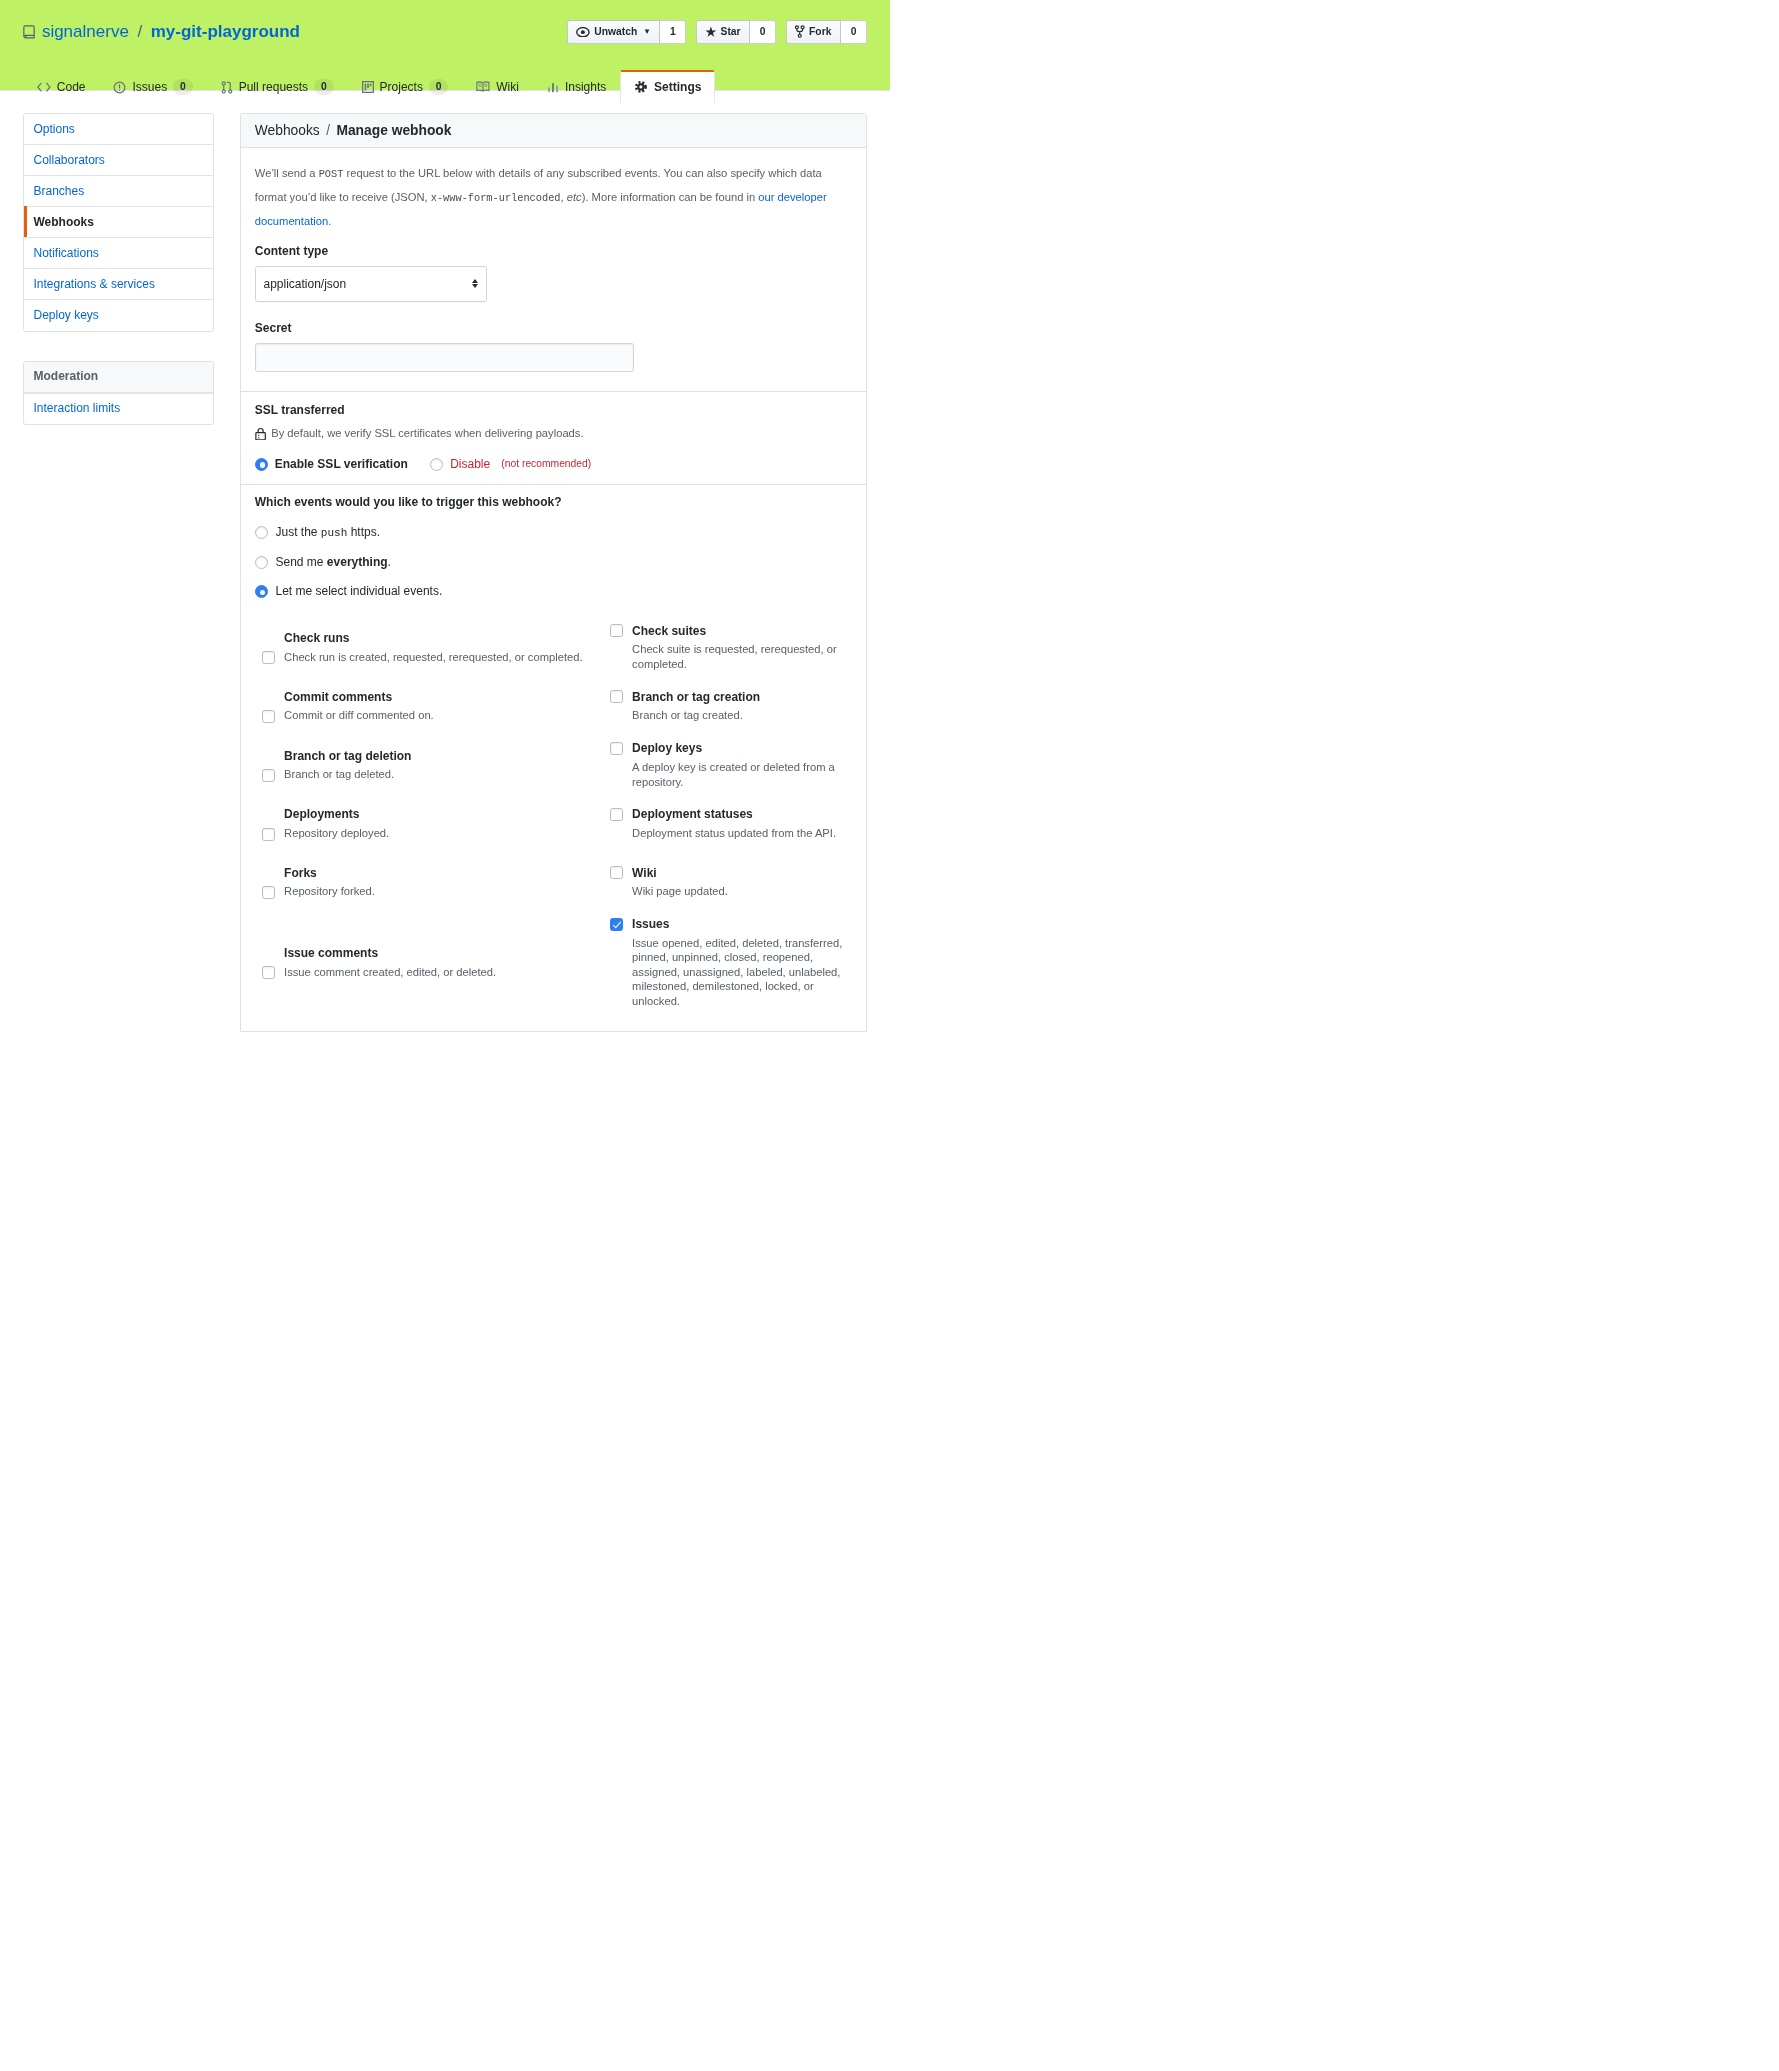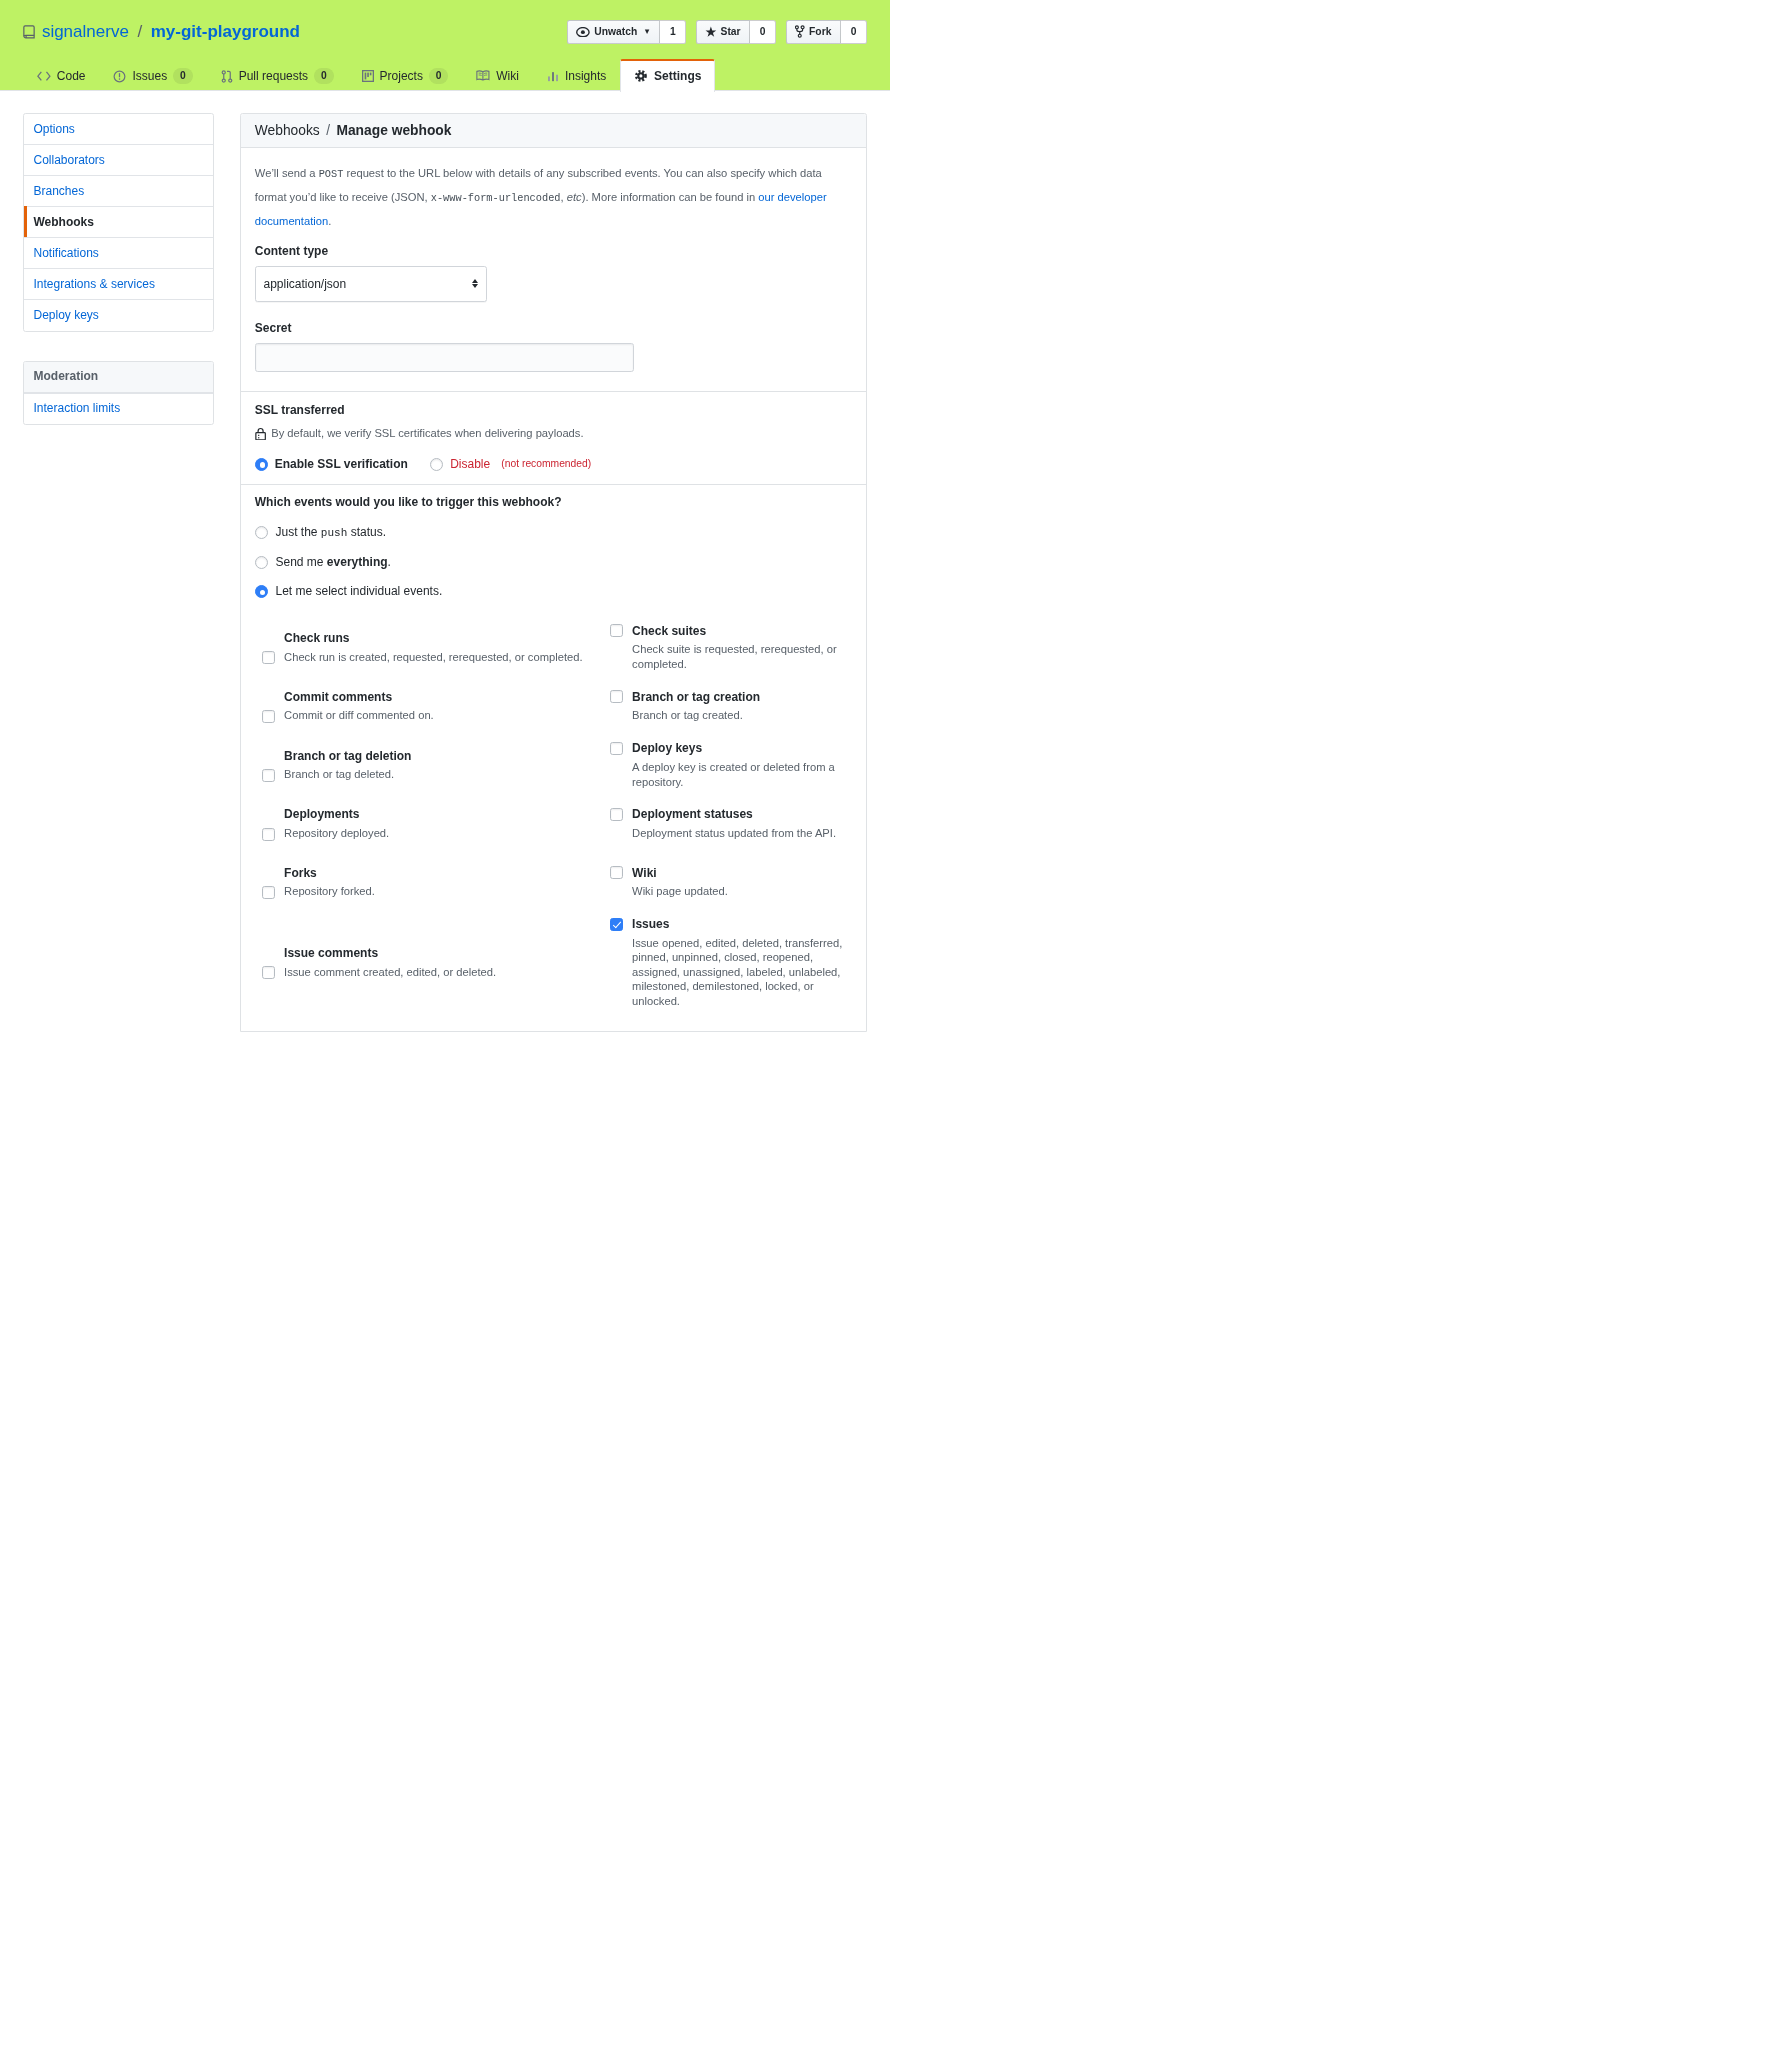--- a/index.html
+++ b/index.html
@@ -29,21 +29,21 @@
     padding:2.6px 8.6px; background:#fff; border:0.9px solid rgba(27,31,35,.22); border-left:0;
     border-radius:0 2.6px 2.6px 0; color:#24292e; cursor:pointer; min-width:26px; text-align:center;
   }
   .caret { font-size:7.7px; margin-left:1.7px; color:#24292e; }
   .star-glyph { font-size:12px; line-height:10.3px; }
 
   
   .tabs { display:flex; padding:0 23px; margin-top:11.2px; }
   .tab {
     display:flex; align-items:center; gap:6px; padding:8.6px 13px; font-size:12px; color:#24292e;
-    border:0.9px solid transparent; border-bottom:0; cursor:pointer; position:relative; top:2px;
+    border:0.9px solid transparent; border-bottom:0; cursor:pointer; position:relative; top:13px;
   }
   .tab.active {
     background:#fff; border-color:#e1e4e8; border-top:2.6px solid #e36209;
     border-radius:2.6px 2.6px 0 0; padding-top:6.9px; font-weight:600;
   }
   .tab .cnt {
     background:rgba(27,31,35,.08); border-radius:17px; font-size:10.3px; font-weight:600;
     padding:0.9px 6.9px; line-height:13.8px;
   }
   .tab svg, .tab .gear { flex:none; }
@@ -343,21 +343,21 @@
           <span class="red-small">(not recommended)</span>
         </label>
       </div>
     </div>
 
     <div class="box-section">
       <div class="events-title">Which events would you like to trigger this webhook?</div>
 
       <label class="event-radio">
         <span class="radio"></span>
-        <span><span>Just the </span><span class="mono">push</span><span> status.</span></span>
+        <span><span>Just the </span><span class="mono">push</span><span> https.</span></span>
       </label>
 
       <label class="event-radio">
         <span class="radio"></span>
         <span><span>Send me </span><span class="bold">everything</span><span>.</span></span>
       </label>
 
       <label class="event-radio">
         <span class="radio selected"></span>
         <span>Let me select individual events.</span>

